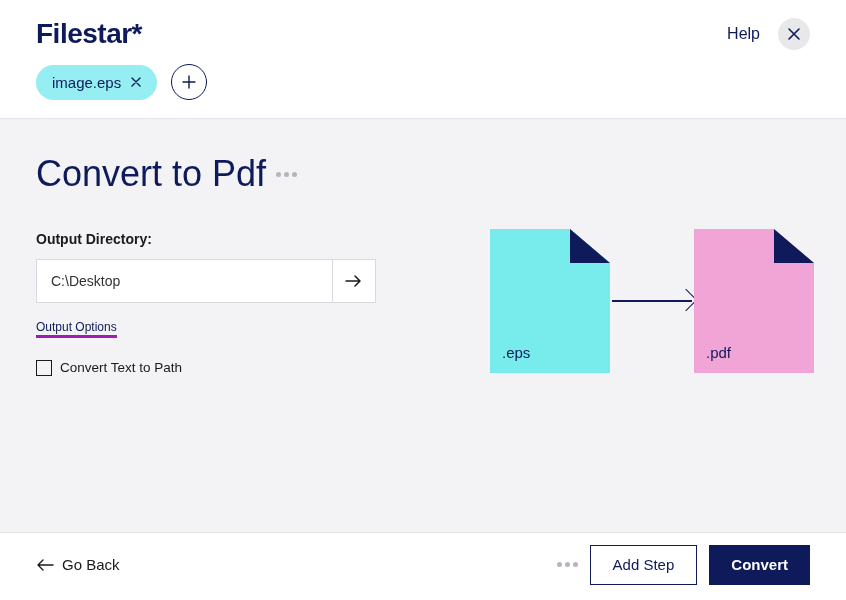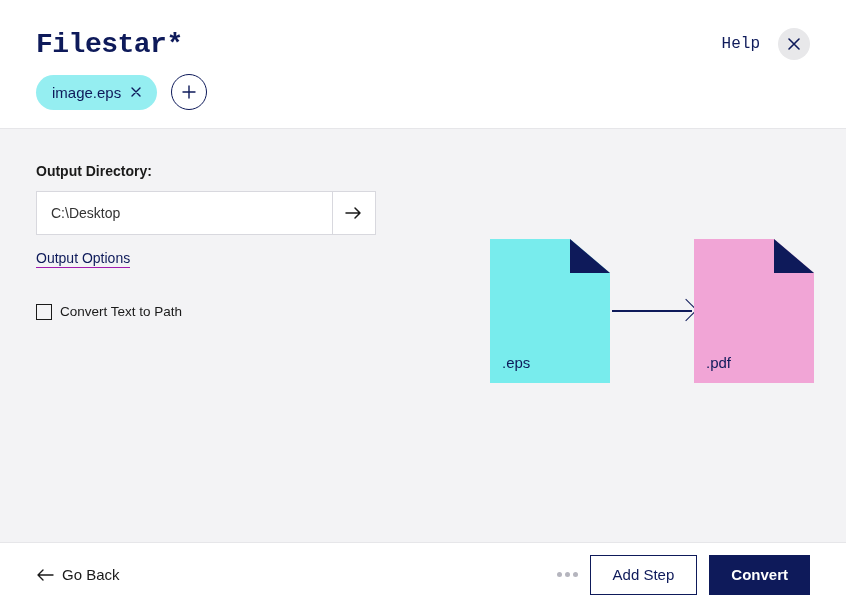--- a/index.html
+++ b/index.html
@@ -5,25 +5,24 @@
   * { box-sizing: border-box; margin: 0; padding: 0; }
   body {
     font-family: -apple-system, BlinkMacSystemFont, "Segoe UI", Arial, sans-serif;
     background: #fff;
     width: 846px;
     height: 600px;
     overflow: hidden;
     color: #1a1a3a;
   }
   .header {
-    padding: 28px 36px 14px 36px;
+    padding: 18px 36px 14px 36px;
     display: flex;
     justify-content: space-between;
     align-items: flex-end;
-    font-family: Liberation Mono, monospace;
   }
   .logo {
     font-size: 28px;
     font-weight: 600;
     color: #0e1a5a;
     letter-spacing: -0.5px;
   }
   .header-right {
     display: flex;
     align-items: center;
@@ -135,28 +134,28 @@
     width: 44px;
     height: 44px;
     border: 1px solid #d8d8de;
     background: #fff;
     display: flex;
     align-items: center;
     justify-content: center;
     cursor: pointer;
   }
   .options-link {
-    font-size: 14px;
+    font-size: 12px;
     color: #0e1a5a;
     text-decoration: none;
-    border-bottom: 1px solid #a21caf;
+    border-bottom: 3px solid #a21caf;
     padding-bottom: 1px;
     cursor: pointer;
     display: inline-block;
-    margin-bottom: 36px;
+    margin-bottom: 22px;
   }
   .checkbox-row {
     display: flex;
     align-items: flex-start;
     gap: 8px;
     font-size: 13.5px;
     color: #1a1a1a;
   }
   .checkbox {
     width: 16px;
@@ -311,20 +310,28 @@
   <div class="add-circle">
     <span>
       <svg width="14" height="14" viewBox="0 0 14 14">
           <path d="M7 1 V13 M1 7 H13" stroke="#0e1a5a" stroke-width="1.4" stroke-linecap="round"></path>
         </svg>
     </span>
   </div>
 </div>
 
 <div class="main">
+  <div class="page-title">
+    <span>Convert to Pdf</span>
+    <span class="dots">
+        <span></span>
+        <span></span>
+        <span></span>
+      </span>
+  </div>
 
   <div class="controls">
     <div class="label">Output Directory:</div>
     <div class="input-row">
       <input class="dir-input" value="C:\Desktop" style="">
       <div class="dir-btn">
         <span>
           <svg width="18" height="14" viewBox="0 0 18 14">
               <path d="M1 7 H15 M10 2 L15 7 L10 12" stroke="#1a1a1a" stroke-width="1.5" fill="none" stroke-linecap="round" stroke-linejoin="round"></path>
             </svg>

